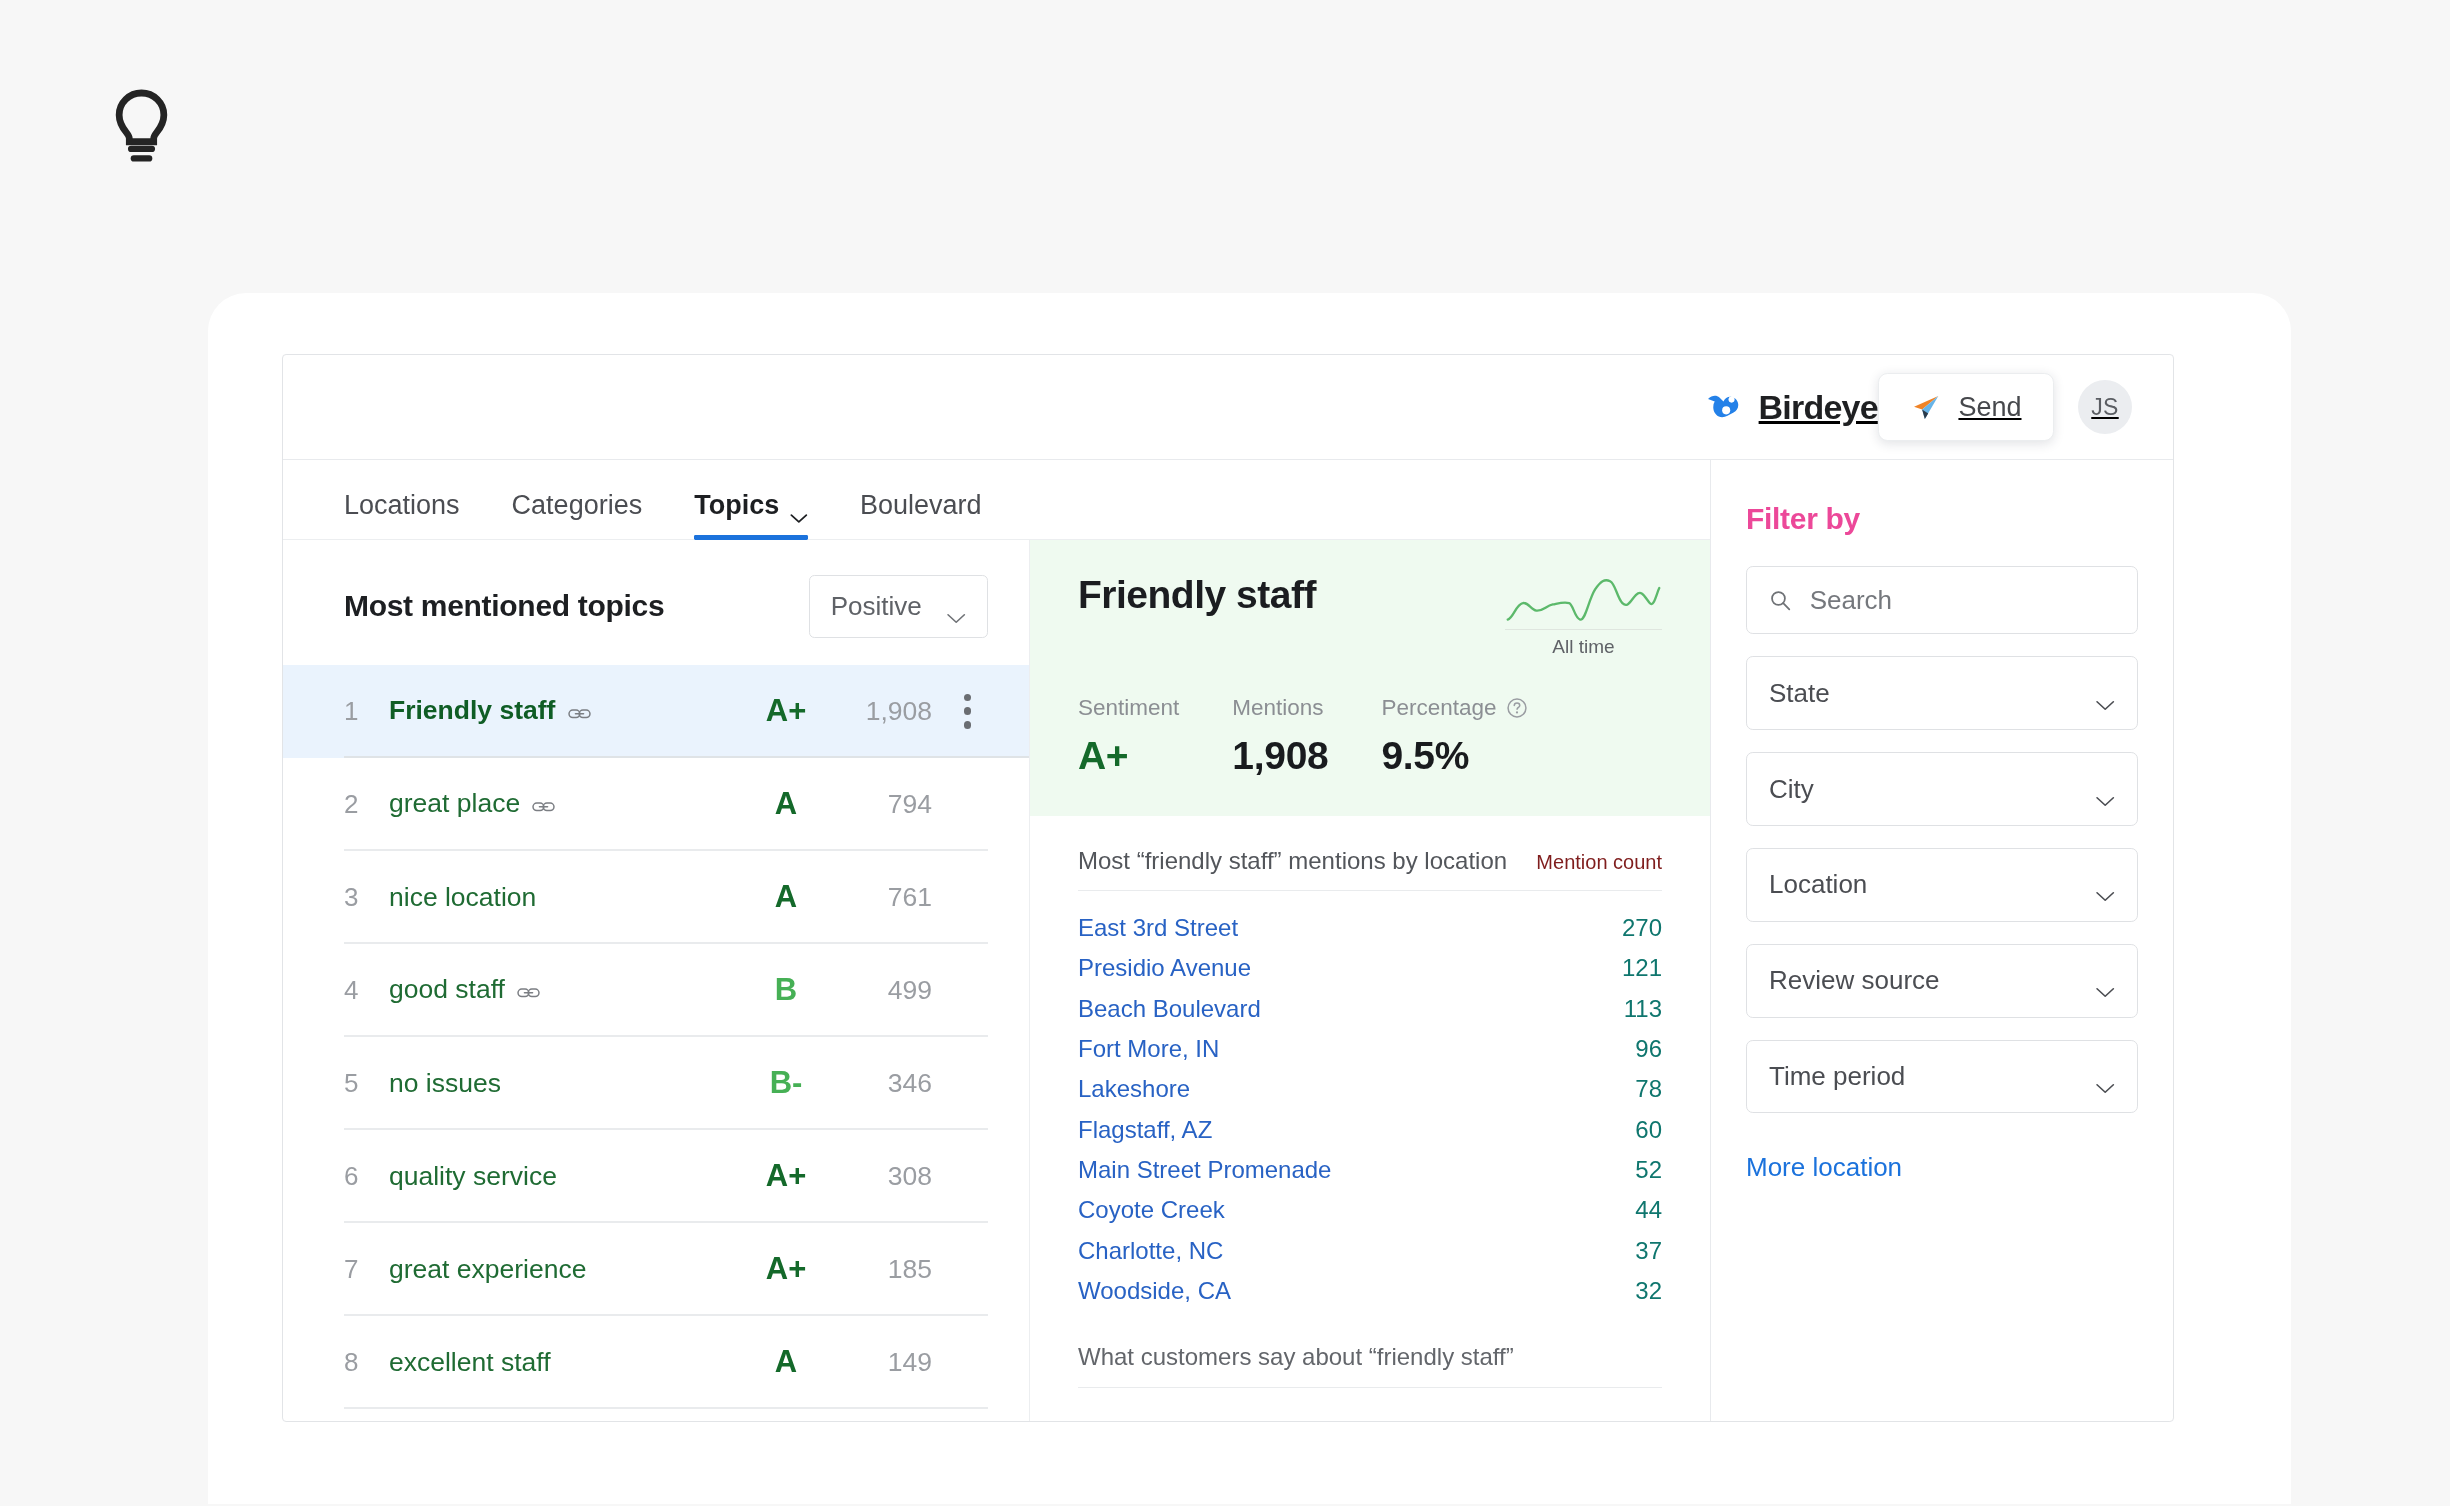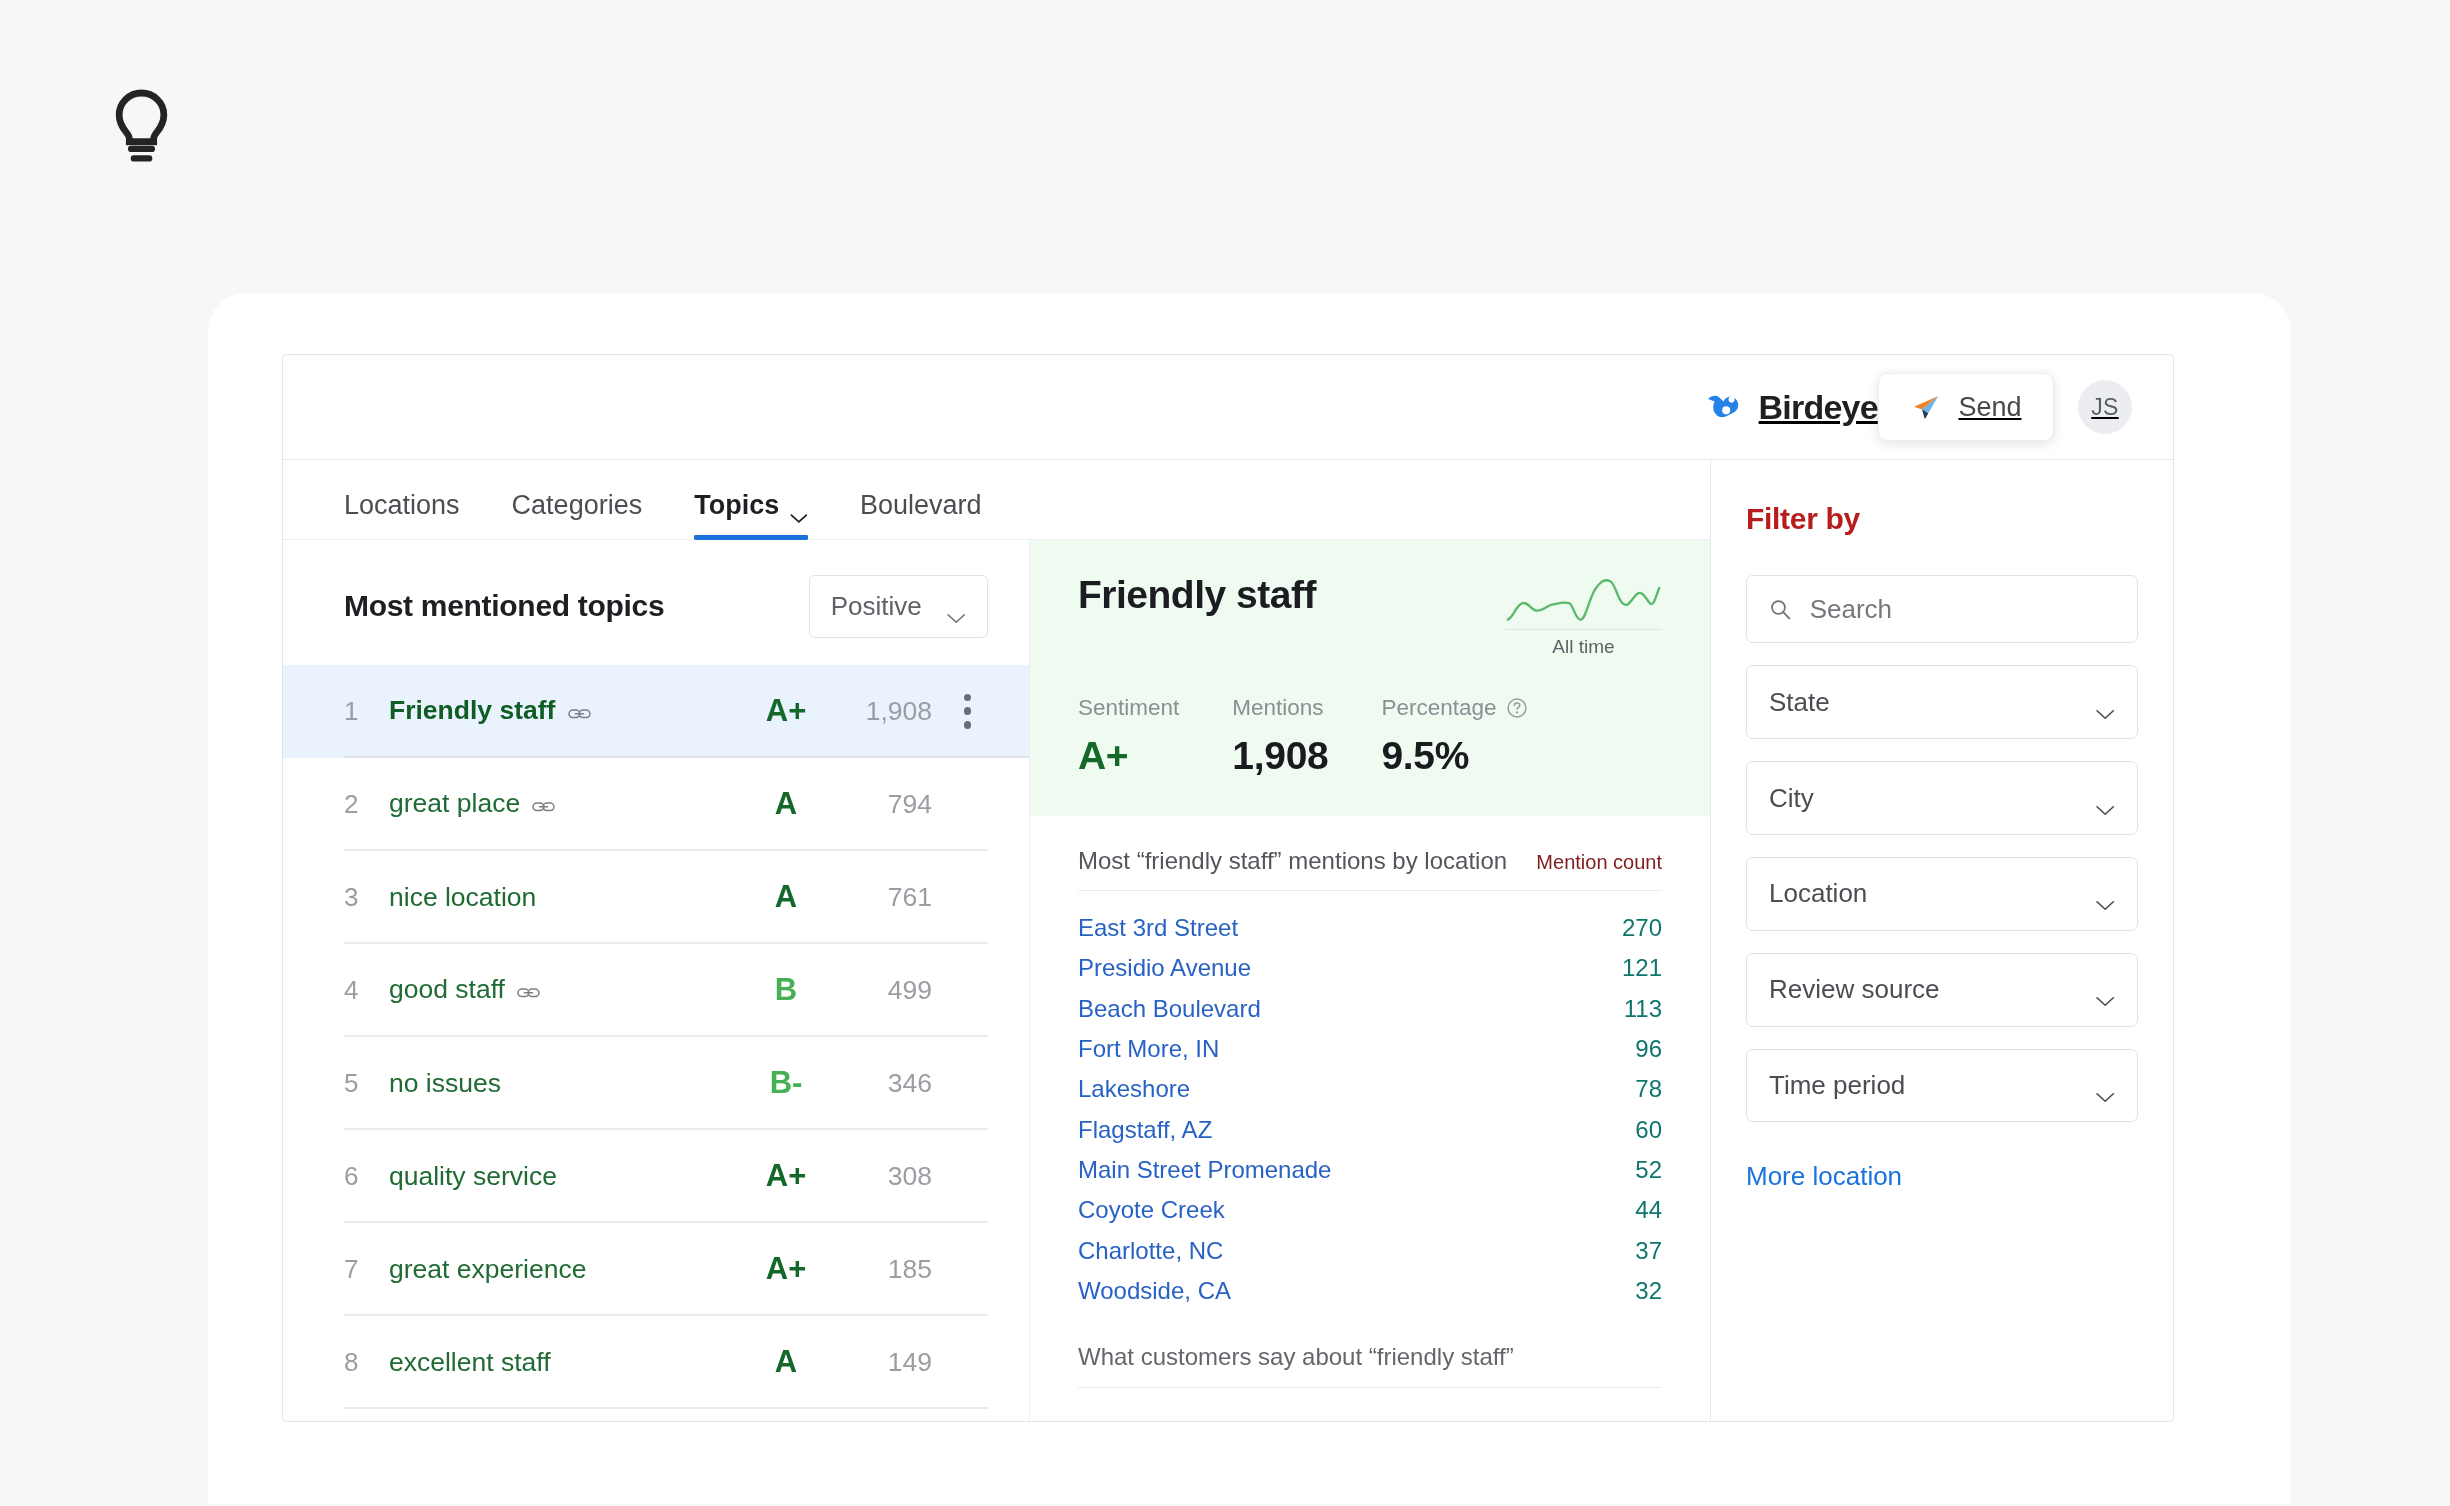--- a/index.html
+++ b/index.html
@@ -203,23 +203,23 @@
   .mention-count { font-size: 24px; color: #0f766e; margin-left: 28px; }
 
   
   .says { padding: 38px 48px 0 48px; }
   .says-title { font-size: 24px; color: #63666b; padding-bottom: 16.3px; border-bottom: 1.4px solid #e9ebed; }
   .says-line { margin-top: 30px; font-size: 24px; color: #63666b; }
   .says-hl { border-bottom: 4.1px solid #52b862; padding-bottom: 2.7px; }
   .says-more { color: #1b72dc; cursor: pointer; }
 
   
-  .filter-title { font-size: 30px; font-weight: 700; color: #b91c1c; letter-spacing:-0.3px; }
+  .filter-title { font-size: 30px; font-weight: 700; color: #ec4899; letter-spacing:-0.3px; }
   .search-box {
-    margin-top: 39px;
+    margin-top: 30px;
     display: flex; align-items: center; gap: 17.7px;
     border: 1.4px solid #dfe1e4; border-radius: 6.8px;
     padding: 17.7px 22px;
     background: #fff;
   }
   .search-icon { width: 23px; height: 23px; flex: 0 0 23px; }
   .search-input {
     border: none; outline: none; font-size: 26px; color: #5f6267;
     font-family: "Liberation Sans", sans-serif; width: 100%; background: transparent;
   }

